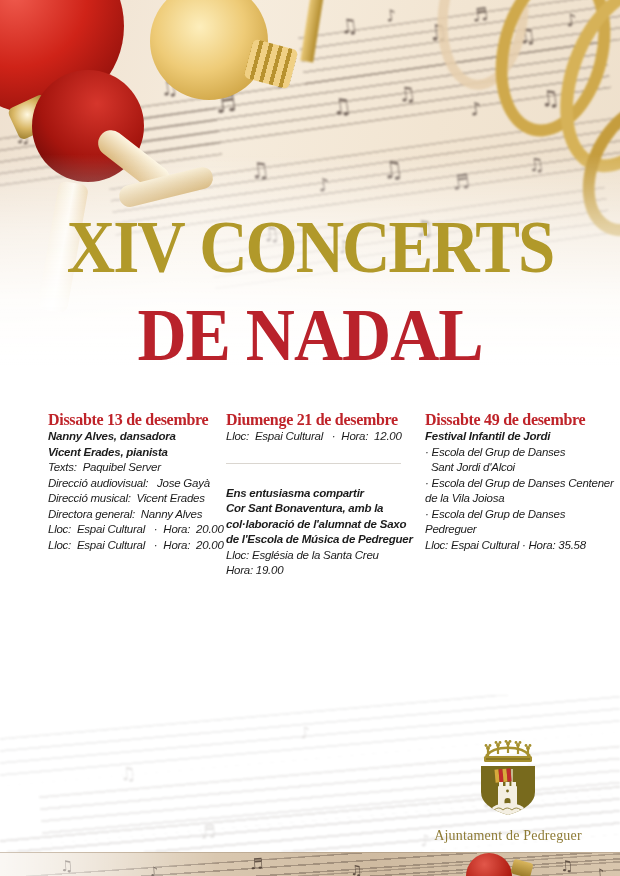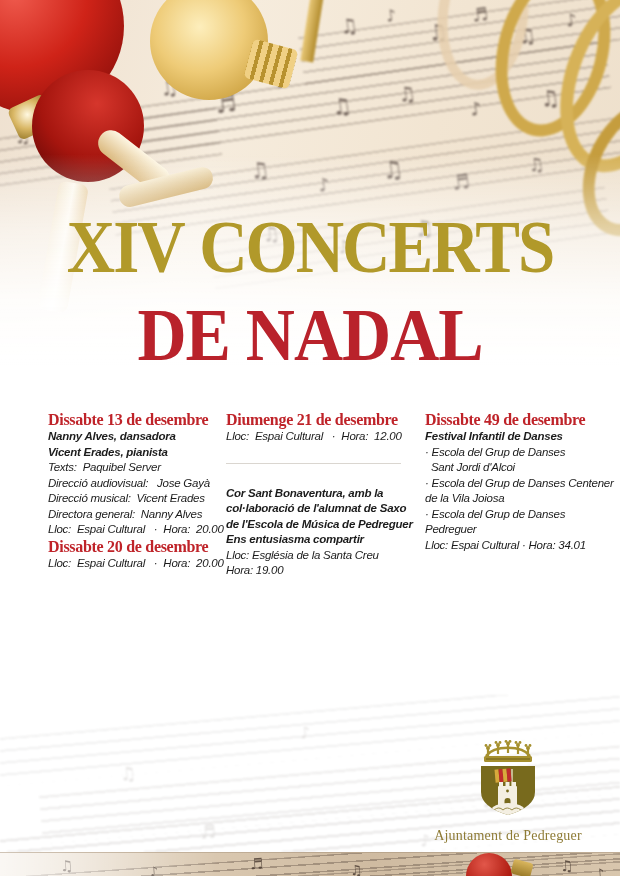--- a/index.html
+++ b/index.html
@@ -138,45 +138,44 @@
 
   <div class="col col-1">
     <h3 class="mb20">Dissabte 13 de desembre</h3>
     <p class="b mb10">Nanny Alves, dansadora
 Vicent Erades, pianista</p>
     <p class="mb14">Texts:  Paquibel Server
 Direcció audiovisual:   Jose Gayà
 Direcció musical:  Vicent Erades
 Directora general:  Nanny Alves</p>
     <p class="mb30">Lloc:  Espai Cultural   ·  Hora:  20.00</p>
-    <h3 class="mb18">Dissabte 20 de desembre</h3>
     <p>Lloc:  Espai Cultural   ·  Hora:  20.00</p>
   </div>
 
   <div class="col col-2">
     <h3 class="mb20">Diumenge 21 de desembre</h3>
     <p>Lloc:  Espai Cultural   ·  Hora:  12.00</p>
     <hr class="divider">
+    <p class="b mb24">Ens entusiasma compartir</p>
     <p class="b mb16">Cor Sant Bonaventura, amb la
 col·laboració de l'alumnat de Saxo
 de l'Escola de Música de Pedreguer</p>
-    <p class="b mb24">Ens entusiasma compartir</p>
     <p>Lloc: Església de la Santa Creu
 Hora: 19.00</p>
   </div>
 
   <div class="col col-3">
     <h3 class="mb22">Dissabte 49 de desembre</h3>
-    <p class="b mb18">Festival Infantil de Danses</p>
+    <p class="b mb18">Festival Infantil de Jordi</p>
     <p class="mb18">· Escola del Grup de Danses
   Sant Jordi d'Alcoi
 · Escola del Grup de Danses Centener
 de la Vila Joiosa
 · Escola del Grup de Danses Pedreguer</p>
-    <p>Lloc: Espai Cultural · Hora: 34.01</p>
+    <p>Lloc: Espai Cultural · Hora: 35.58</p>
   </div>
 
   <div class="faint">
     <div class="stave" style="left:-10px;top:15px;width:660px;opacity:.5"></div>
     <div class="stave" style="left:40px;top:75px;width:600px;opacity:.7"></div>
     <div class="stave" style="left:-20px;top:118px;width:660px;opacity:.9"></div>
     <span class="note" style="left:120px;top:70px;font-size:18px">♫</span>
     <span class="note" style="left:300px;top:30px;font-size:16px">♪</span>
     <span class="note" style="left:480px;top:95px;font-size:20px">♫</span>
     <span class="note" style="left:200px;top:128px;font-size:18px">♬</span>

